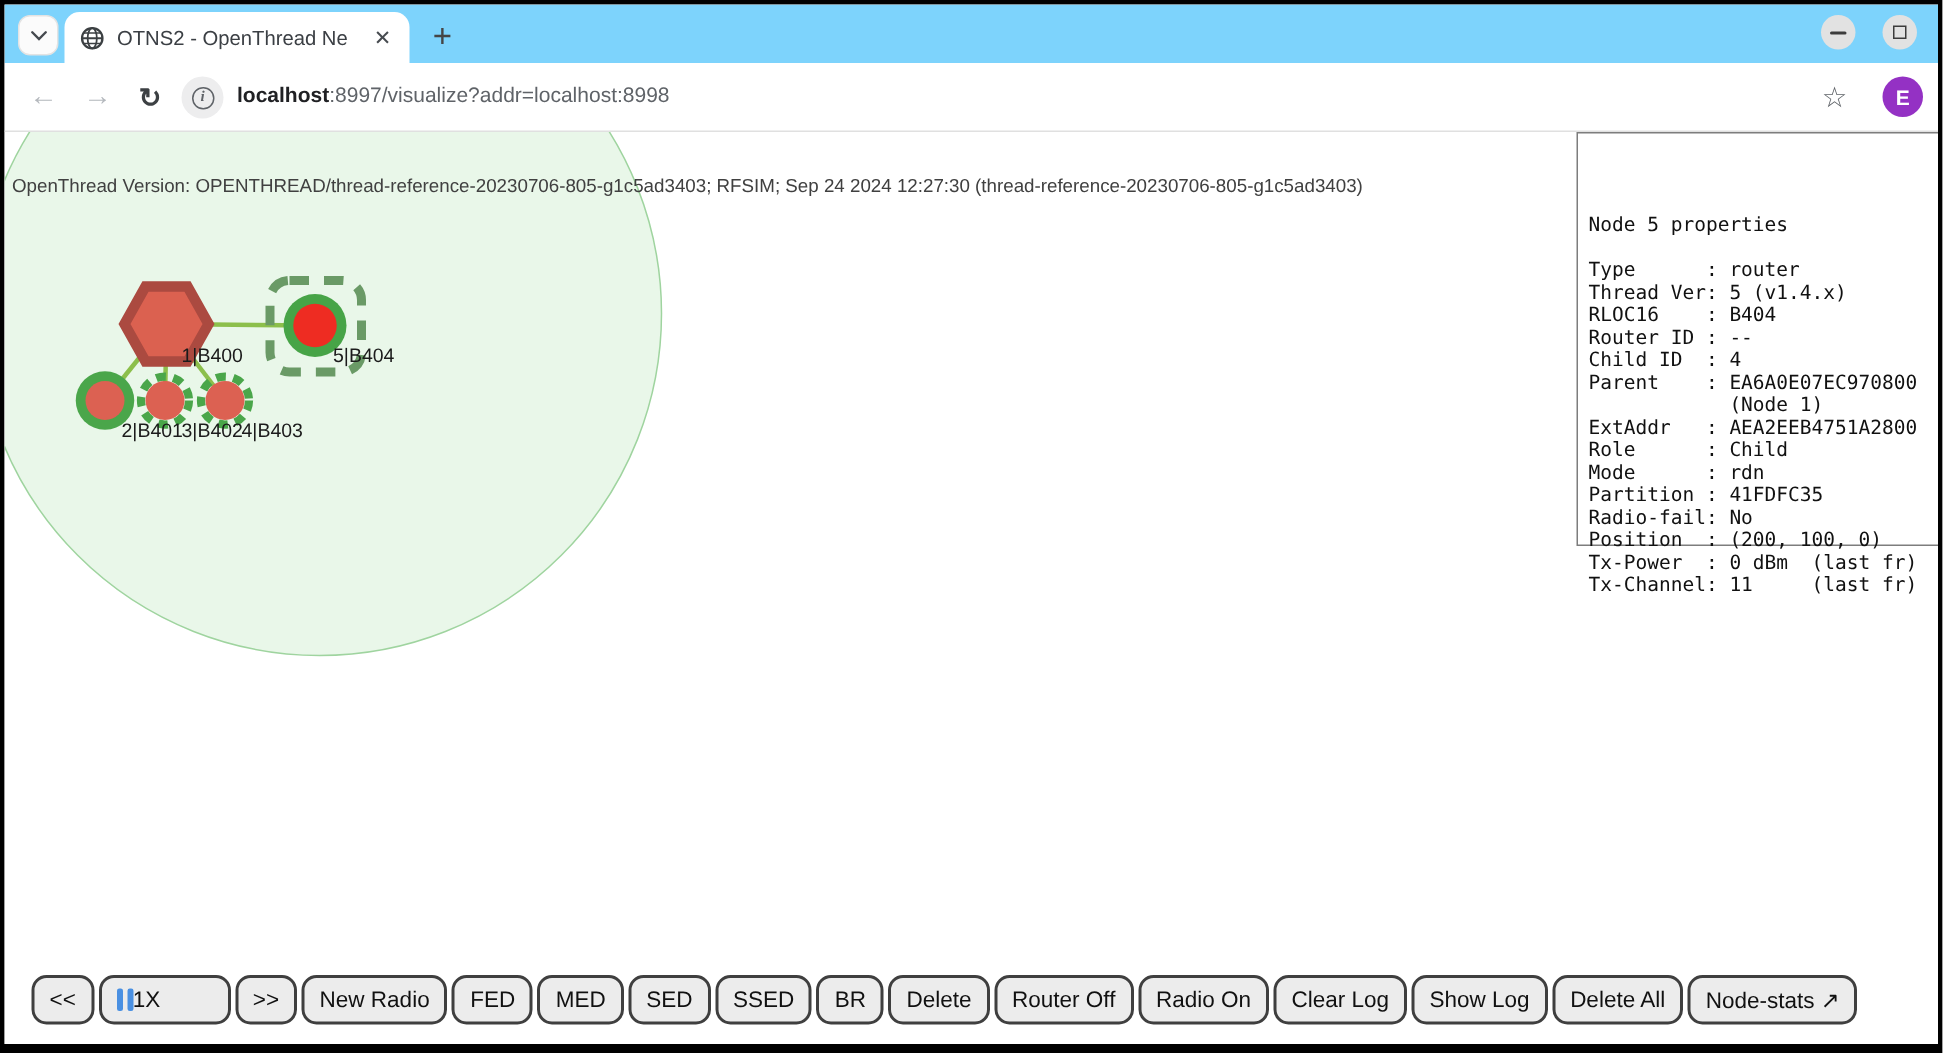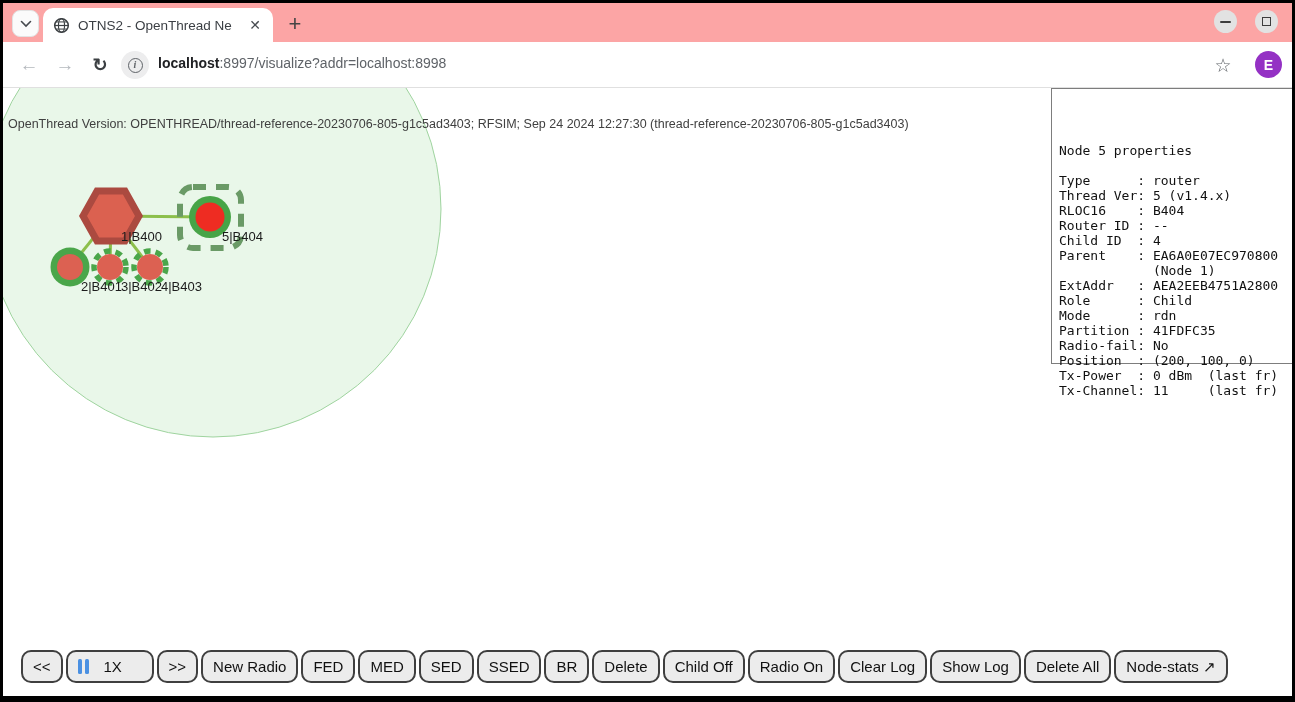--- a/index.html
+++ b/index.html
@@ -1,21 +1,21 @@
 <!DOCTYPE html>
 <html><head>
 <meta charset="utf-8">
 <style>
   * { margin:0; padding:0; box-sizing:border-box; }
   html,body { width:1295px; height:702px; background:#cfcfcf; font-family:"Liberation Sans", sans-serif; }
   .window { position:relative; width:1295px; height:702px; background:#000; }
   .inner { position:absolute; left:3px; top:3px; width:1289px; height:693px; background:#fff; overflow:hidden; }
 
   
-  .titlebar { position:absolute; left:0; top:0; width:100%; height:39px; background:#fca5a5; }
+  .titlebar { position:absolute; left:0; top:0; width:100%; height:39px; background:#7dd3fc; }
   .tab-chevron-btn { position:absolute; left:9px; top:7px; width:27px; height:27px; background:#fbfbfb; border:1px solid #e3e3e3; border-radius:8px; display:flex; align-items:center; justify-content:center; cursor:pointer; }
   .tab { position:absolute; left:40px; top:5px; width:230px; height:34px; background:#fff; border-radius:10px 10px 0 0; display:flex; align-items:center; padding:0 8px 0 10px; }
   .tab-favicon { width:17px; height:17px; flex:0 0 auto; }
   .tab-title { margin-left:8px; font-size:13.5px; color:#3b3f44; white-space:nowrap; overflow:hidden; width:160px; }
   .tab-close { margin-left:auto; width:20px; height:20px; display:flex; align-items:center; justify-content:center; color:#474b50; font-size:14px; border-radius:50%; cursor:pointer; }
   .newtab-btn { position:absolute; left:279px; top:8px; width:26px; height:26px; display:flex; align-items:center; justify-content:center; font-size:22px; font-weight:300; color:#454545; border-radius:50%; cursor:pointer; }
   .winctl { position:absolute; top:7px; width:23px; height:23px; background:#e2e2e2; border-radius:50%; display:flex; align-items:center; justify-content:center; cursor:pointer; }
   .winctl.min { left:1211px; }
   .winctl.max { left:1252px; }
   .minus-glyph { width:11px; height:2px; background:#3c3c3c; border-radius:1px; }
@@ -40,21 +40,21 @@
   .viz { position:absolute; left:0; top:0; }
   .statusline { position:absolute; left:5px; top:7px; font-family:"DejaVu Sans Mono", monospace; font-size:13px; font-weight:bold; color:#101010; white-space:pre; z-index:3; }
   .versionline { position:absolute; left:5px; top:29px; font-size:12.5px; color:#404040; white-space:pre; z-index:3; cursor:pointer; }
   .props-panel { position:absolute; left:1048px; top:0; width:246px; height:276px; background:#fff; border:1px solid #7d7d7d; padding:6px 7px; z-index:4; font-family:"DejaVu Sans Mono", monospace; font-size:13px; line-height:15px; color:#111; }
   .props-title { margin-bottom:15px; white-space:pre;margin-top:48px; }
   .props-text { font-family:"DejaVu Sans Mono", monospace; font-size:13px; line-height:15px; white-space:pre; }
 
   
   .controls { position:absolute; left:18px; top:562px; height:34px; display:flex; gap:3px; z-index:5; }
   .ctl-btn { height:33px; background:#ececec; border:2px solid #3f3f3f; border-radius:10px; font-family:"Liberation Sans", sans-serif; font-size:15px; color:#111; padding:0 10px; display:flex; align-items:center; justify-content:center; white-space:nowrap; cursor:pointer; }
-  .ctl-btn.speed { width:88px; justify-content:flex-start; gap:15px; }
+  .ctl-btn.speed { width:88px; justify-content:flex-start; gap:0; }
   .pause-icon { display:flex; gap:3px; }
   .pause-icon i { display:block; width:4px; height:15px; background:#4a90e2; border-radius:1.5px; }
 </style>
 </head>
 <body>
 
 <div class="window">
   <div class="inner">
 
     <div class="titlebar">
@@ -165,21 +165,21 @@
           <span>1X</span>
         </button>
         <button class="ctl-btn">&gt;&gt;</button>
         <button class="ctl-btn">New Radio</button>
         <button class="ctl-btn">FED</button>
         <button class="ctl-btn">MED</button>
         <button class="ctl-btn">SED</button>
         <button class="ctl-btn">SSED</button>
         <button class="ctl-btn">BR</button>
         <button class="ctl-btn">Delete</button>
-        <button class="ctl-btn">Child Off</button>
+        <button class="ctl-btn">Router Off</button>
         <button class="ctl-btn">Radio On</button>
         <button class="ctl-btn">Clear Log</button>
         <button class="ctl-btn">Show Log</button>
         <button class="ctl-btn">Delete All</button>
         <button class="ctl-btn">Node-stats ↗</button>
       </div>
 
     </div>
   </div>
 </div>

